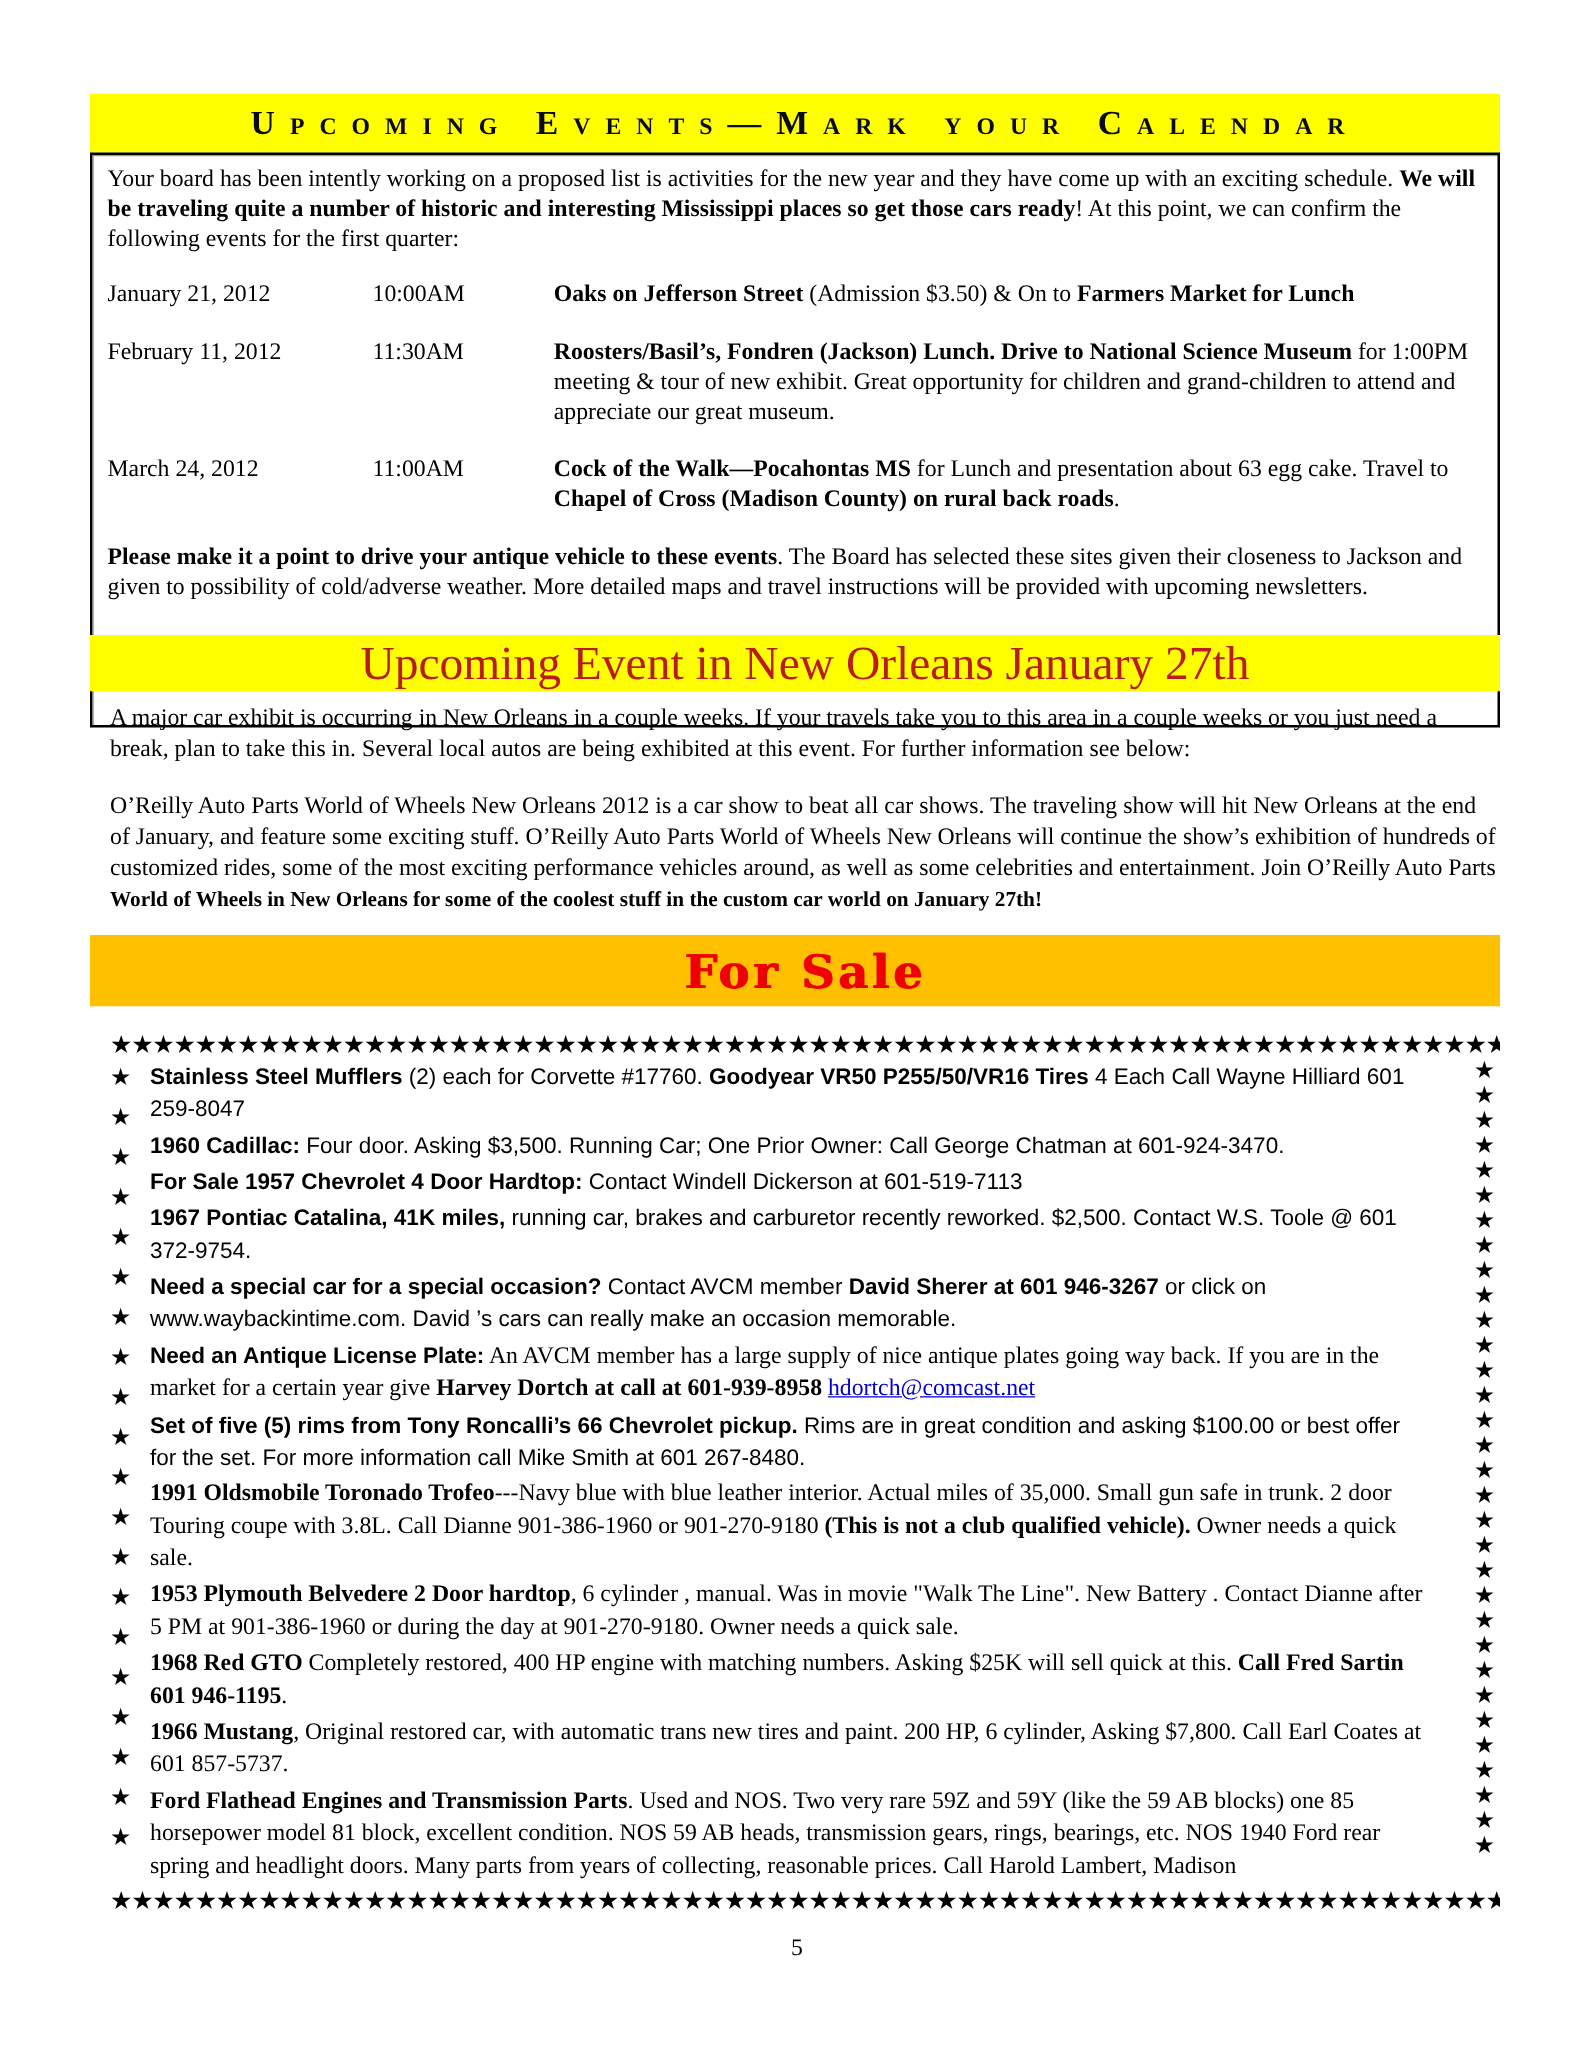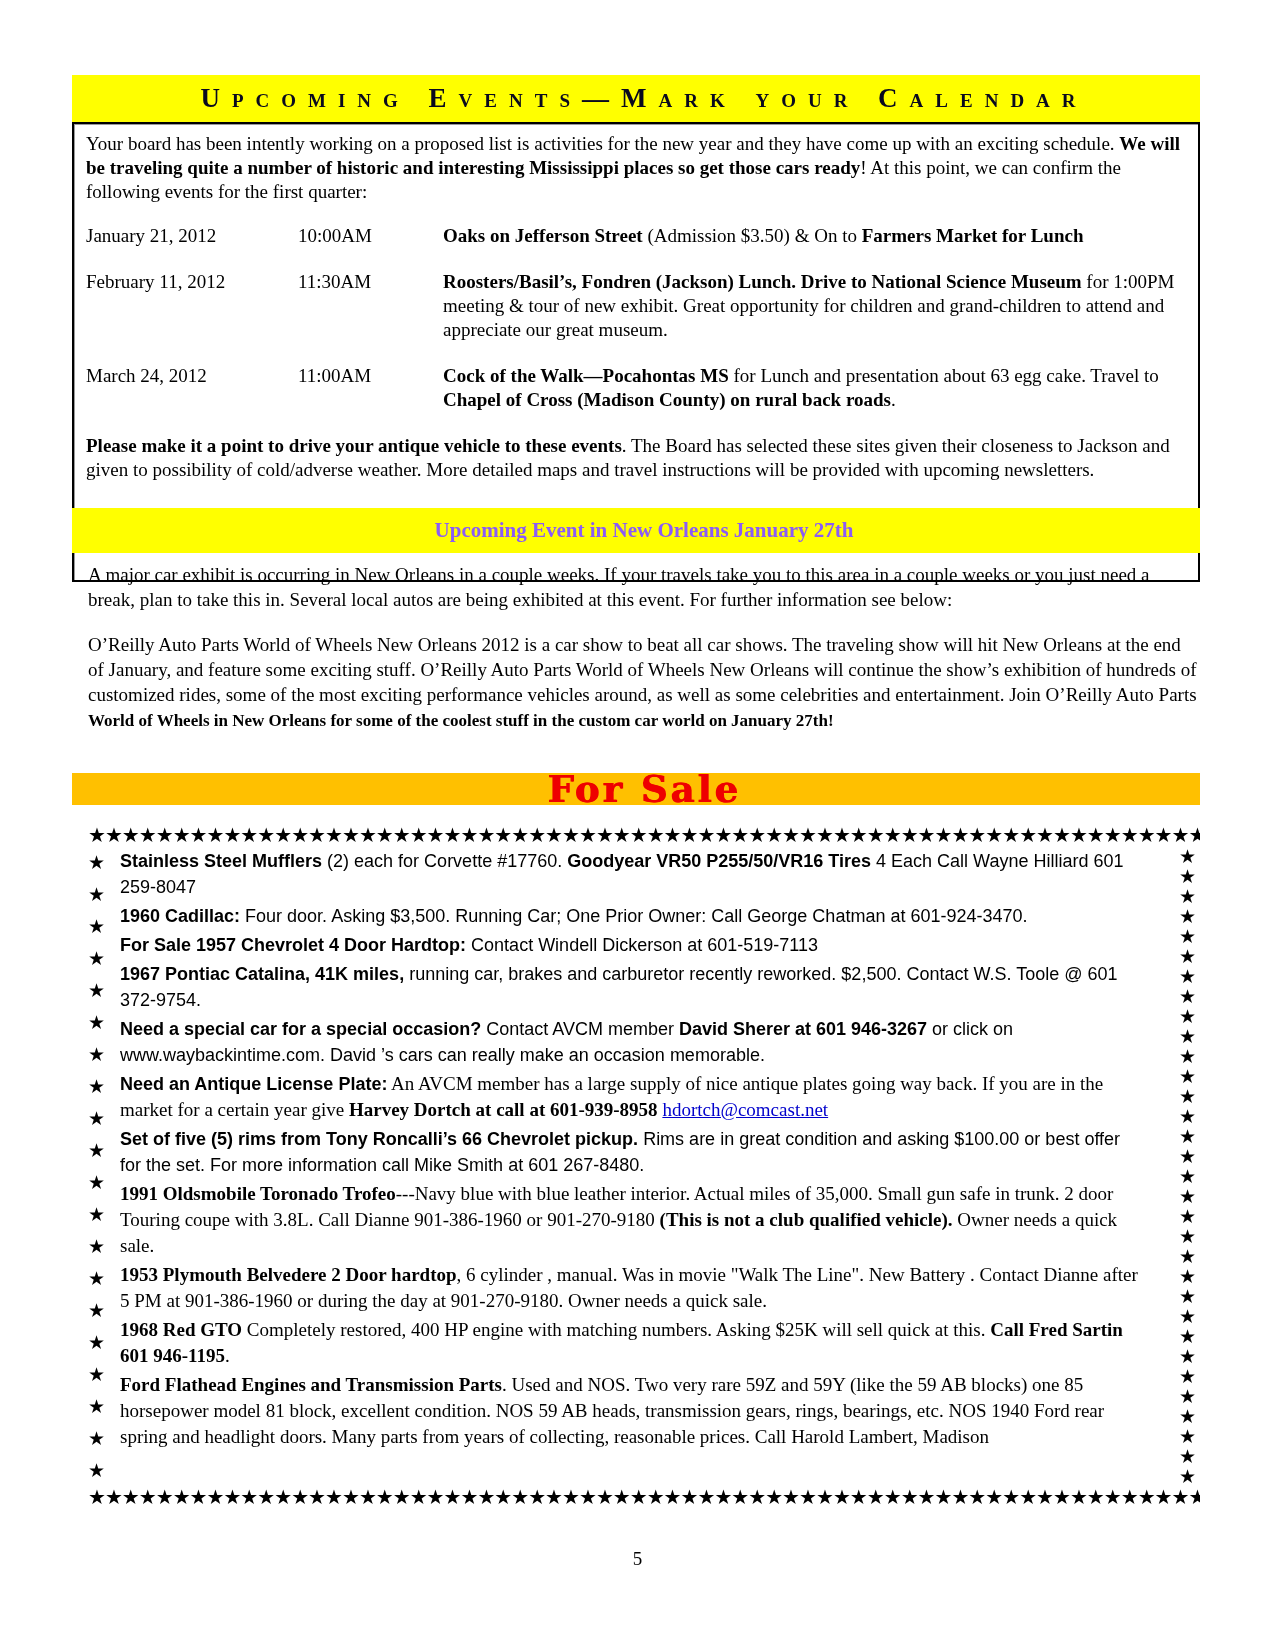--- a/index.html
+++ b/index.html
@@ -13,22 +13,22 @@
   .banner-main { top:75px; height:47px; background:var(--banner_yellow); }
   .banner-main-text {
     font-variant: small-caps;
     font-weight:bold;
     font-size:27px;
     letter-spacing:12px;
     color:#0a0a1e;
     white-space:nowrap;
   }
   .banner-no { top:508px; height:45px; background:var(--banner_yellow); }
-  .banner-no-text { font-weight:bold; font-size:21px; color:#8b5cf6; }
-  .banner-forsale { top:773px; height:32px; background:var(--banner_gold); }
+  .banner-no-text { font-weight:normal; font-size:38px; color:#b91c1c; }
+  .banner-forsale { top:748px; height:57px; background:var(--banner_gold); }
   .forsale-title {
     color:var(--forsale_red);
     font-weight:bold;
     font-size:37px;
     letter-spacing:3px;
     text-shadow: 1px 0 0 var(--forsale_red);
     font-family:"DejaVu Serif", serif;
   }
 
   .events-box {
@@ -142,20 +142,21 @@
         <p class="item" data-style="sans"><span class="b">Stainless Steel Mufflers</span><span> (2) each for Corvette #17760.  </span><span class="b">Goodyear VR50 P255/50/VR16 Tires</span><span> 4 Each Call Wayne Hilliard 601 259-8047</span></p>
         <p class="item" data-style="sans"><span class="b">1960 Cadillac:</span><span> Four door. Asking $3,500. Running Car; One Prior Owner: Call George Chatman at 601-924-3470.</span></p>
         <p class="item" data-style="sans"><span class="b">For Sale 1957 Chevrolet 4 Door Hardtop:</span><span> Contact Windell Dickerson at 601-519-7113</span></p>
         <p class="item" data-style="sans"><span class="b">1967 Pontiac Catalina, 41K miles,</span><span> running car, brakes and carburetor recently reworked.  $2,500.  Contact W.S. Toole @ 601 372-9754.</span></p>
         <p class="item" data-style="sans"><span class="b">Need a special car for a special occasion?</span><span>  Contact AVCM member </span><span class="b">David Sherer at 601 946-3267</span><span> or click on www.waybackintime.com.  David ’s cars can really make an occasion memorable.</span></p>
         <p class="item" data-style="serif"><span class="b f-sans">Need an Antique License Plate:</span><span>  An AVCM member has a large supply of nice antique plates going way back.  If you are in the market for a certain year give </span><span class="b">Harvey Dortch at call at 601-939-8958</span><span>  </span><a class="link">hdortch@comcast.net</a></p>
         <p class="item" data-style="sans"><span class="b">Set of five (5) rims from Tony Roncalli’s 66 Chevrolet pickup.</span><span>  Rims are in great condition and asking $100.00 or best offer for the set.  For more information call Mike Smith at 601 267-8480.</span></p>
         <p class="item" data-style="serif"><span class="b">1991 Oldsmobile Toronado Trofeo</span><span>---Navy blue with blue leather interior.  Actual miles of 35,000.  Small gun safe in trunk.  2 door Touring coupe with 3.8L.  Call Dianne 901-386-1960 or 901-270-9180 </span><span class="b">(This is not a club qualified vehicle).</span><span>  Owner needs a quick sale.</span></p>
         <p class="item" data-style="serif"><span class="b">1953 Plymouth Belvedere  2 Door hardtop</span><span>, 6 cylinder , manual. Was in movie "Walk The Line".  New Battery .   Contact Dianne after 5 PM at 901-386-1960 or during the day at 901-270-9180.  Owner needs a quick sale.</span></p>
         <p class="item" data-style="serif"><span class="b">1968 Red GTO</span><span> Completely restored, 400 HP engine with matching numbers.  Asking $25K will sell quick at this.  </span><span class="b">Call Fred Sartin 601 946-1195</span><span>.</span></p>
+        <p class="item" data-style="serif"><span class="b">1966 Mustang</span><span>, Original restored car, with automatic trans new tires and paint.  200 HP, 6 cylinder, Asking $7,800.  Call Earl Coates at 601 857-5737.</span></p>
         <p class="item" data-style="serif"><span class="b">Ford Flathead Engines and Transmission Parts</span><span>.  Used and NOS.  Two very rare 59Z and 59Y (like the 59 AB blocks) one 85 horsepower model 81 block, excellent condition.  NOS 59 AB heads, transmission gears, rings, bearings, etc.  NOS 1940 Ford rear spring and headlight doors.  Many parts from years of collecting, reasonable prices.  Call Harold Lambert, Madison</span></p>
       </div>
       <div class="star-col right">
           <div>★</div>
           <div>★</div>
           <div>★</div>
           <div>★</div>
           <div>★</div>
           <div>★</div>
           <div>★</div>

